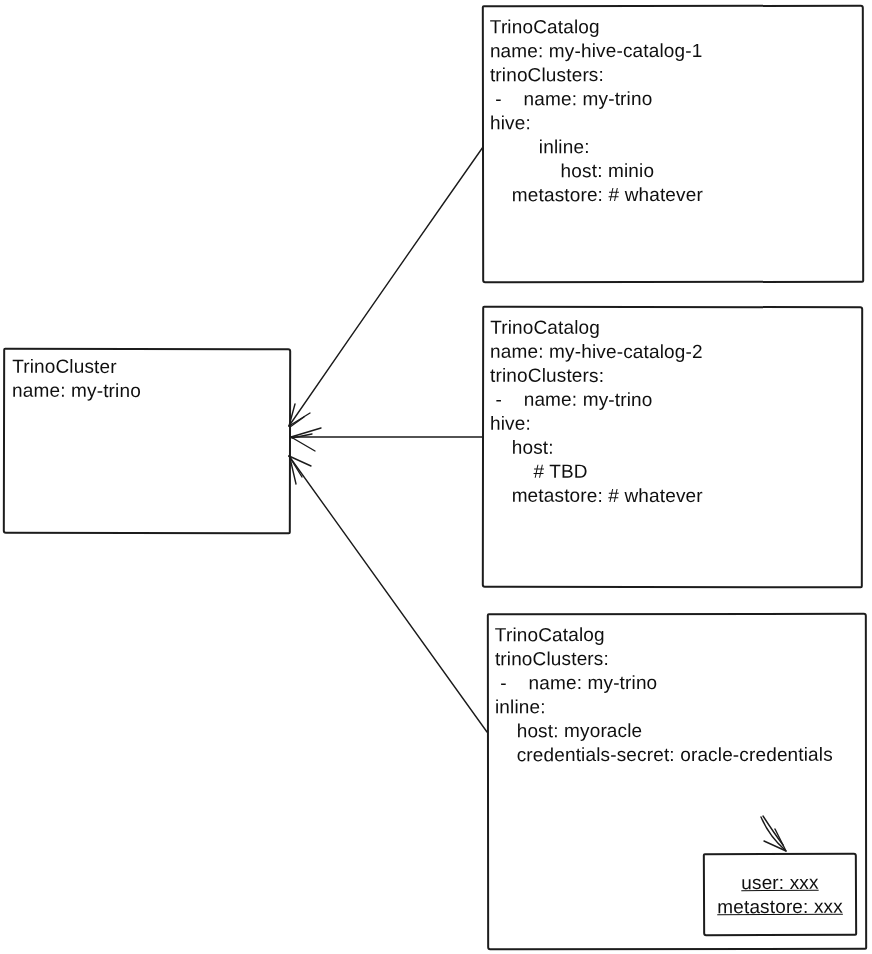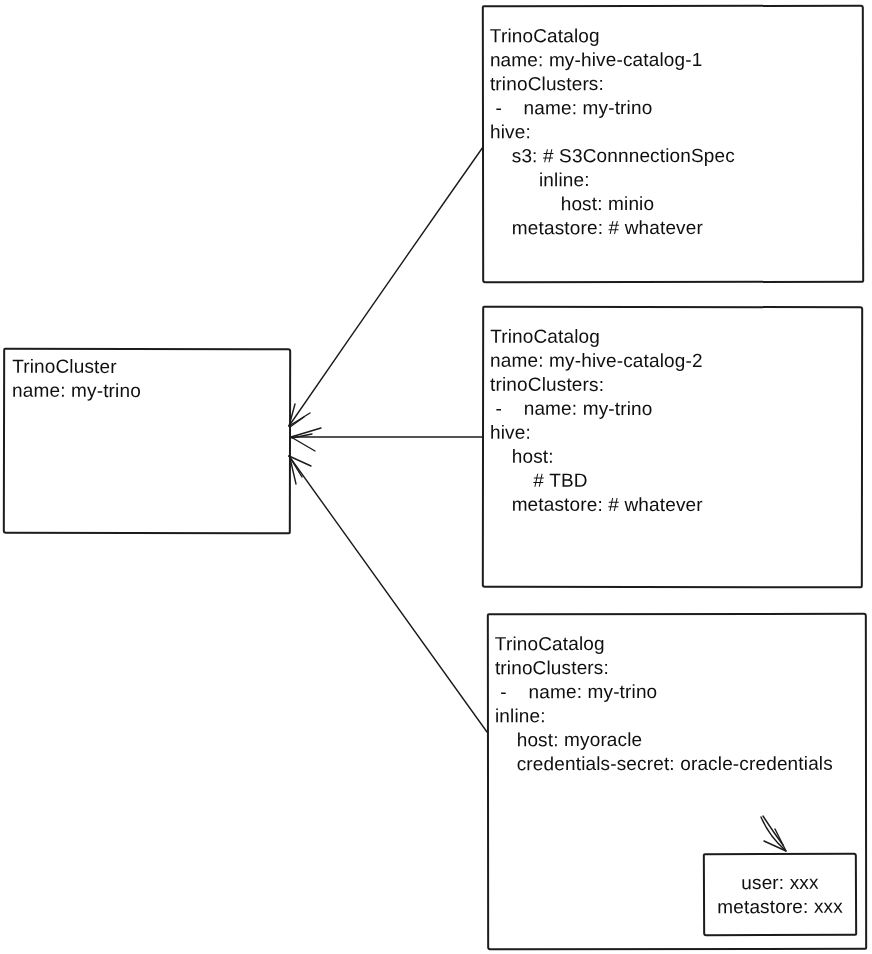--- a/index.html
+++ b/index.html
@@ -18,40 +18,41 @@
   }
   .node {
     position: absolute;
     box-sizing: border-box;
     background: #ffffff;
     border: 2px solid #1c1c1c;
     border-radius: 2px 3px 2px 3px;
     z-index: 1;
   }
   .node-body {
-    padding: 17px 6px;
+    padding: 8px 6px;
   }
   .yaml-line {
     white-space: pre;
     font-size: 19px;
     line-height: 24px;
     letter-spacing: 0.15px;
   }
   .node-cluster  { left: 3px;   top: 338px; width: 288px; height: 186px; transform: rotate(0.12deg); margin-top: 10px; }
   .node-cluster .node-body { padding: 5px 7px; }
   .node-catalog1 { left: 482px; top: 5px;   width: 382px; height: 278px; transform: rotate(-0.08deg); }
   .node-catalog2 { left: 482px; top: 306px; width: 381px; height: 282px; transform: rotate(0.08deg); }
   .node-catalog3 { left: 487px; top: 613px; width: 380px; height: 337px; transform: rotate(-0.06deg); }
   .node-secret {
     left: 703px; top: 853px; width: 154px; height: 83px;
     display: flex; flex-direction: column;
     align-items: center; justify-content: center;
     text-align: center;
     transform: rotate(-0.25deg);
     z-index: 2;
+    text-decoration: underline;
   }
   .connectors {
     position: absolute;
     left: 0; top: 0;
     width: 872px; height: 954px;
     z-index: 5;
     pointer-events: none;
   }
   .connectors path {
     fill: none;
@@ -72,21 +73,20 @@
     </div>
   </div>
 
   <div class="node node-catalog1">
     <div class="node-body">
       <div class="yaml-line">TrinoCatalog</div>
       <div class="yaml-line">name: my-hive-catalog-1</div>
       <div class="yaml-line">trinoClusters:</div>
       <div class="yaml-line"> -    name: my-trino</div>
       <div class="yaml-line">hive:</div>
-      <div class="yaml-line">    s3: # S3ConnnectionSpec</div>
       <div class="yaml-line">         inline:</div>
       <div class="yaml-line">             host: minio</div>
       <div class="yaml-line">    metastore: # whatever</div>
     </div>
   </div>
 
   <div class="node node-catalog2">
     <div class="node-body">
       <div class="yaml-line">TrinoCatalog</div>
       <div class="yaml-line">name: my-hive-catalog-2</div>

